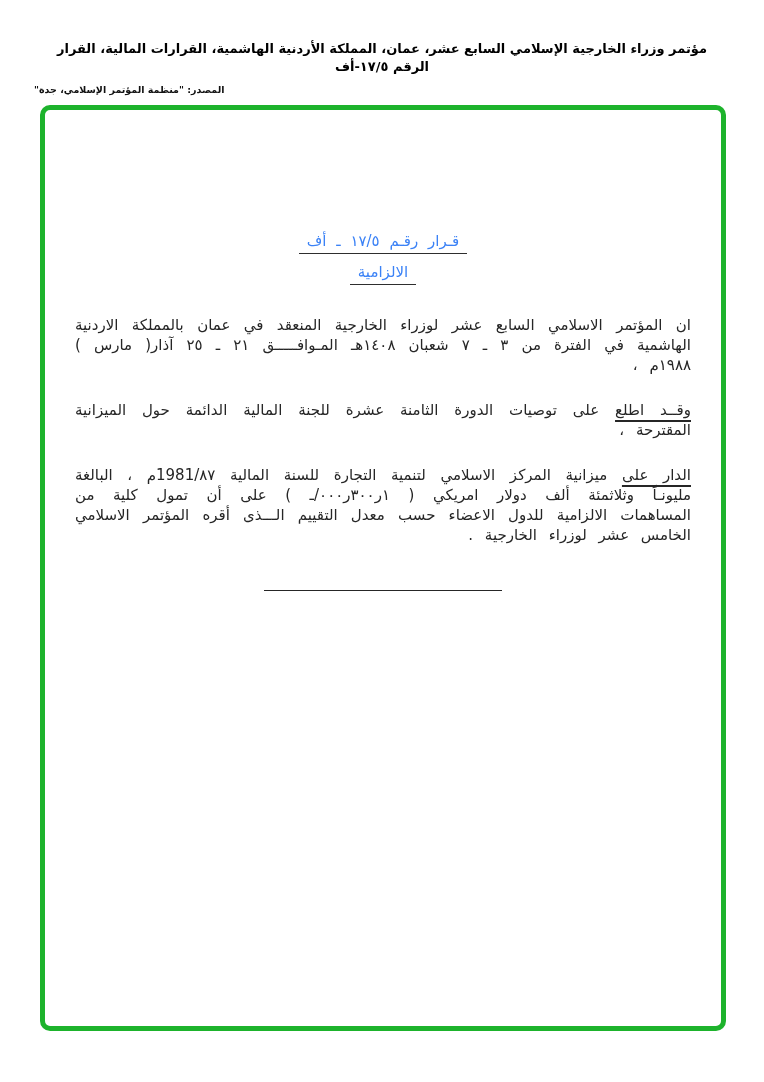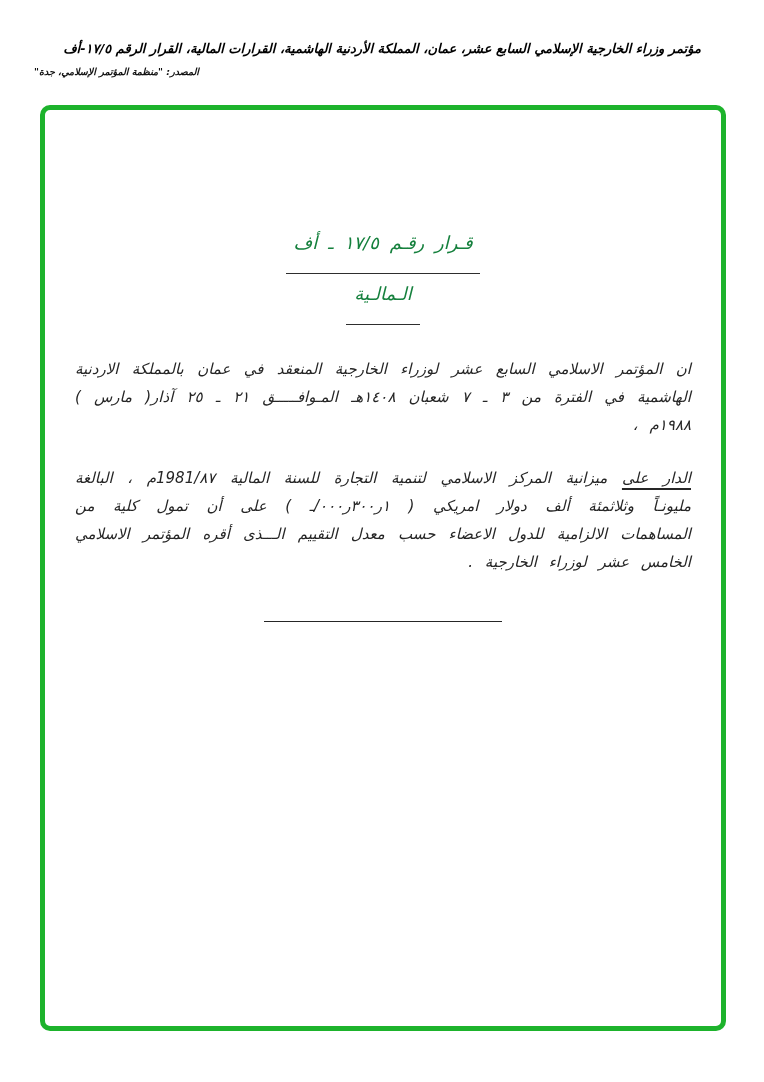--- a/index.html
+++ b/index.html
@@ -9,21 +9,20 @@
     height: 1082px;
     position: relative;
     font-family: "DejaVu Sans", sans-serif;
     overflow: hidden;
   }
   .page {
     width: 764px;
     height: 951px;
     position: relative;
     background: #ffffff;
-    font-style: italic;
   }
   .header-title {
     direction: rtl;
     text-align: center;
     font-weight: bold;
     font-size: 13px;
     line-height: 18px;
     color: #000000;
     padding: 40px 40px 0 40px;
   }
@@ -53,29 +52,29 @@
   }
   .title-block {
     text-align: center;
     margin-bottom: 30px;
   }
   .title-line {
     display: block;
     width: fit-content;
     margin: 0 auto 9px auto;
     border-bottom: 1.5px solid #2e2e2e;
-    padding: 0 8px 20px 8px;
-    font-size: 18px;
+    padding: 0 8px 3px 8px;
+    font-size: 15px;
     word-spacing: 5px;
-    color: #15803d;
+    color: #3b82f6;
     white-space: nowrap;
   }
   .para {
     text-align: justify;
-    line-height: 28px;
+    line-height: 20px;
     word-spacing: 7px;
     margin-bottom: 25px;
   }
   .u {
     text-decoration: underline;
     text-underline-offset: 5px;
     text-decoration-thickness: 1.5px;
   }
   .sig-line {
     width: 238px;
@@ -91,29 +90,33 @@
 
   <div class="header-title">مؤتمر وزراء الخارجية الإسلامي السابع عشر، عمان، المملكة الأردنية الهاشمية، القرارات المالية، القرار الرقم ١٧/٥-أف</div>
 
   <div class="source-line">المصدر:  "منظمة المؤتمر الإسلامي، جدة"</div>
 
   <div class="scan-box">
     <div class="doc-content">
 
       <div class="title-block">
         <span class="title-line">قـرار رقـم ١٧/٥ ـ أف</span>
-        <span class="title-line">الـمالـية</span>
+        <span class="title-line">الالزامية</span>
       </div>
 
       <p class="para">
         <span class="u"></span>
         <span>ان المؤتمر الاسلامي السابع عشر لوزراء الخارجية المنعقد في عمان بالمملكة الاردنية الهاشمية في الفترة من ٣ ـ ٧ شعبان ١٤٠٨هـ المـوافـــــق ٢١ ـ ٢٥ آذار( مارس ) ١٩٨٨م ،</span>
       </p>
 
 
+      <p class="para">
+        <span class="u">وقــد اطلع</span>
+        <span>على توصيات الدورة الثامنة عشرة للجنة المالية الدائمة حول الميزانية المقترحة ،</span>
+      </p>
 
       <p class="para">
         <span class="u">الدار على</span>
         <span>ميزانية المركز الاسلامي لتنمية التجارة للسنة المالية 1981/٨٧م ، البالغة مليونـاً وثلاثمئة ألف دولار امريكي ( ١ر٣٠٠ر٠٠٠/ـ ) على أن تمول كلية من المساهمات الالزامية للدول الاعضاء حسب معدل التقييم الـــذى أقره المؤتمر الاسلامي الخامس عشر لوزراء الخارجية .</span>
       </p>
 
       <div class="sig-line"></div>
 
     </div>
   </div>

